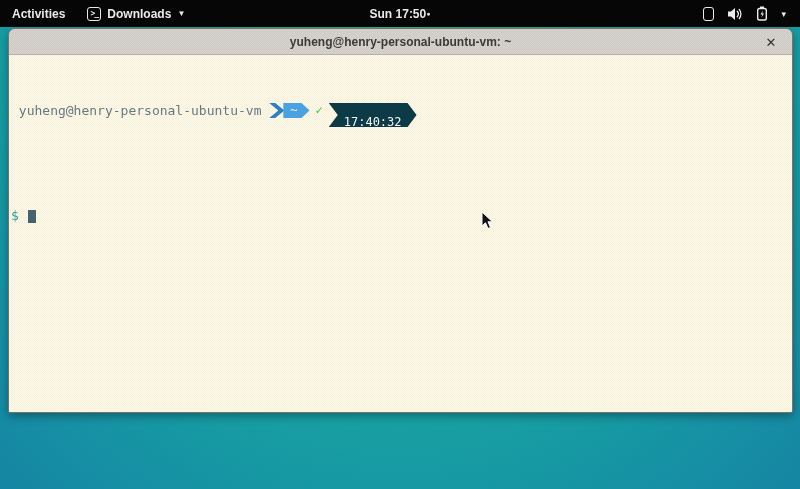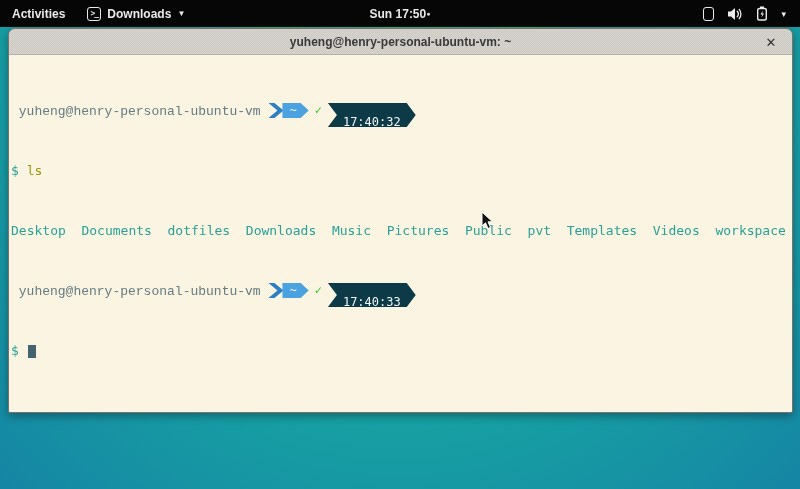--- a/index.html
+++ b/index.html
@@ -72,21 +72,21 @@
     background-image:
       linear-gradient(45deg,#fdf8e7 25%,transparent 25%,transparent 75%,#fdf8e7 75%),
       linear-gradient(45deg,#fdf8e7 25%,transparent 25%,transparent 75%,#fdf8e7 75%);
     background-position:0 0,1px 1px; background-size:2px 2px;
     padding:3px 2px;
     font-family:"DejaVu Sans Mono", monospace;
     font-size:13px; line-height:15px; color:#657b83;
     white-space:pre;
   }
   .line { height:15px; white-space:pre; }
-  .user { color:#657b83;font-family:Liberation Mono, monospace; }
+  .user { color:#657b83; }
   .cmd-prompt { color:#2aa198; }
   .cmd-text { color:#a09408; }
   .dirs { color:#2aa198; }
   
   .pl { display:inline-block; vertical-align:top; height:15px; line-height:15px; font-size:12px; }
   .pl-lead {
     width:15px; background:#2b7fc4;
     clip-path:polygon(0 0, 6px 0, 15px 50%, 6px 100%, 0 100%, 9px 50%);
   }
   .pl-home {
@@ -138,25 +138,22 @@
 
 <div class="window">
   <div class="titlebar">
     <span class="title-text">yuheng@henry-personal-ubuntu-vm: ~</span>
     <span class="close-btn">✕</span>
   </div>
   <div class="screen">
 
     <div class="line"><span class="user"> yuheng@henry-personal-ubuntu-vm </span><span class="pl pl-lead"></span><span class="pl pl-home">~</span><span class="pl pl-check">✓</span><span class="pl pl-time">17:40:32</span></div>
 
-    <div class="line"><span class="cmd-prompt">$ </span><span class="cmd-text">ls</span></div>
 
-    <div class="line dirs">Desktop  Documents  dotfiles  Downloads  Music  Pictures  Public  pvt  Templates  Videos  workspace</div>
 
-    <div class="line"><span class="user"> yuheng@henry-personal-ubuntu-vm </span><span class="pl pl-lead"></span><span class="pl pl-home">~</span><span class="pl pl-check">✓</span><span class="pl pl-time">17:40:33</span></div>
 
     <div class="line"><span class="cmd-prompt">$ </span><span class="cursor-block"></span></div>
 
   </div>
 </div>
 
 <svg class="mouse" width="13" height="19" viewBox="0 0 13 19">
   <path d="M1 1 L1 15 L4.5 11.8 L7 17.5 L9.5 16.4 L7 10.8 L11.5 10.8 Z" fill="#111" stroke="#fff" stroke-width="1"></path>
 </svg>
 

